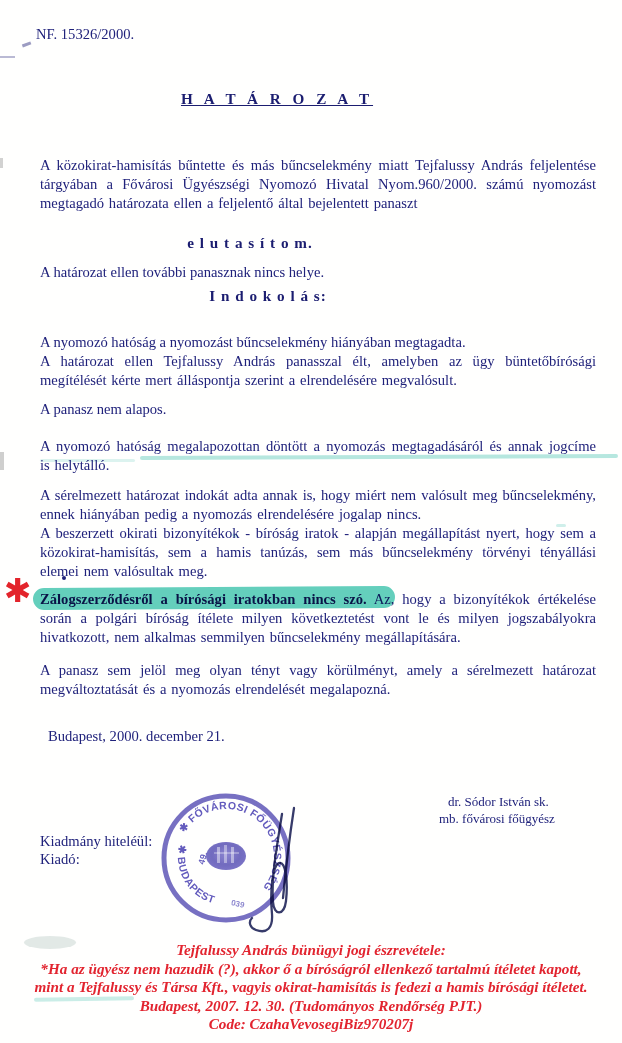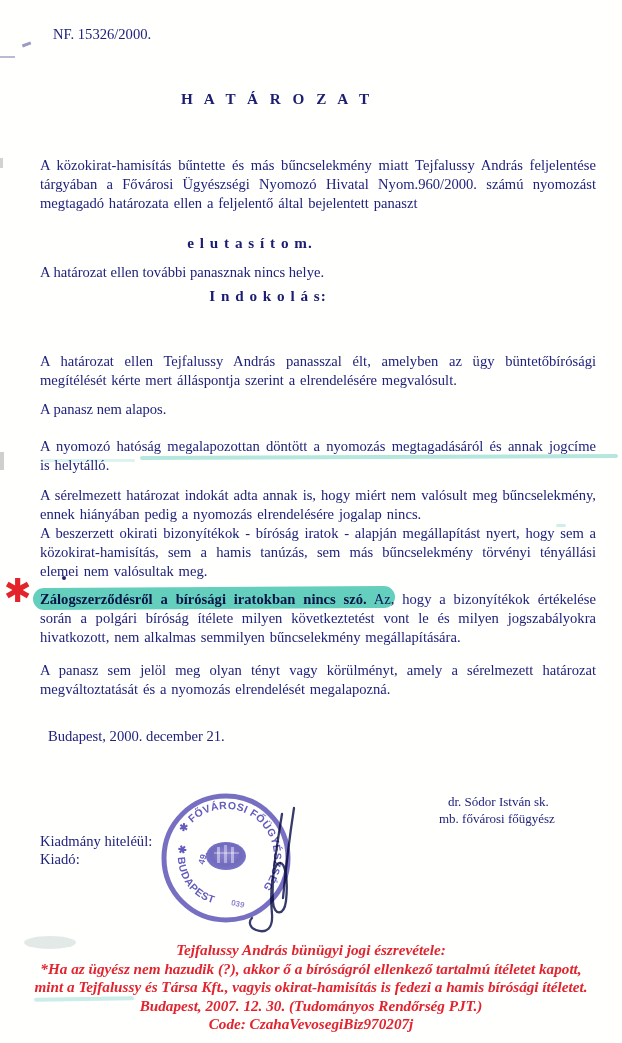--- a/index.html
+++ b/index.html
@@ -43,37 +43,38 @@
   .stamp-svg{position:absolute; left:157px; top:789px; z-index:5; mix-blend-mode:multiply;}
   .sig-svg{position:absolute; left:222px; top:806px; z-index:6; mix-blend-mode:multiply;}
   .stamp-text{font-family:"Liberation Sans", sans-serif; font-weight:bold;}
   .smudge{position:absolute; z-index:1; border-radius:50%;}
 </style>
 </head>
 <body>
 
 <div class="page">
 
-  <div class="line" style="left:36px; top:26px;margin-left:17px;">NF. 15326/2000.</div>
+  <div class="line" style="left:36px; top:26px;">NF. 15326/2000.</div>
 
   <div class="pen-mark" style="left:22px; top:43px; width:9px; height:2.5px; opacity:.55; transform:rotate(-20deg);"></div>
   <div class="pen-mark" style="left:0px; top:56px; width:15px; height:2px; opacity:.38;"></div>
   <div class="gray-mark" style="left:0px; top:158px; width:3px; height:10px; opacity:.3;"></div>
   <div class="gray-mark" style="left:0px; top:452px; width:4px; height:18px; opacity:.32;"></div>
 
-  <div class="heading" style="left:277px; top:90px; letter-spacing:4px;">H A T Á R O Z A T</div>
+  <div class="heading" style="left:277px; top:90px; letter-spacing:4px;text-decoration:underline;">H A T Á R O Z A T</div>
 
   <div class="para" style="top:156px;">A közokirat-hamisítás bűntette és más bűncselekmény miatt Tejfalussy András feljelentése tárgyában a Fővárosi Ügyészségi Nyomozó Hivatal Nyom.960/2000. számú nyomozást megtagadó határozata ellen a feljelentő által bejelentett panaszt</div>
 
   <div class="heading" style="left:250px; top:234px; letter-spacing:1px;">e l u t a s í t o m.</div>
 
   <div class="line" style="left:40px; top:264px;">A határozat ellen további panasznak nincs helye.</div>
 
   <div class="heading" style="left:268px; top:287px; letter-spacing:1px;">I n d o k o l á s:</div>
 
+  <div class="line" style="left:40px; top:334px;">A nyomozó hatóság a nyomozást bűncselekmény hiányában megtagadta.</div>
 
   <div class="para" style="top:352px;">A határozat ellen Tejfalussy András panasszal élt, amelyben az ügy büntetőbírósági megítélését kérte mert álláspontja szerint a elrendelésére megvalósult.</div>
 
   <div class="line" style="left:40px; top:401px;">A panasz nem alapos.</div>
 
   <div class="para" style="top:437px;">A nyomozó hatóság megalapozottan döntött a nyomozás megtagadásáról és annak jogcíme is helytálló.</div>
 
   <div class="teal-underline" style="left:140px; top:455px; width:478px; height:3.5px; opacity:.38; transform:rotate(-0.25deg);"></div>
   <div class="teal-underline" style="left:40px; top:459px; width:95px; height:2.5px; opacity:.18;"></div>
 

